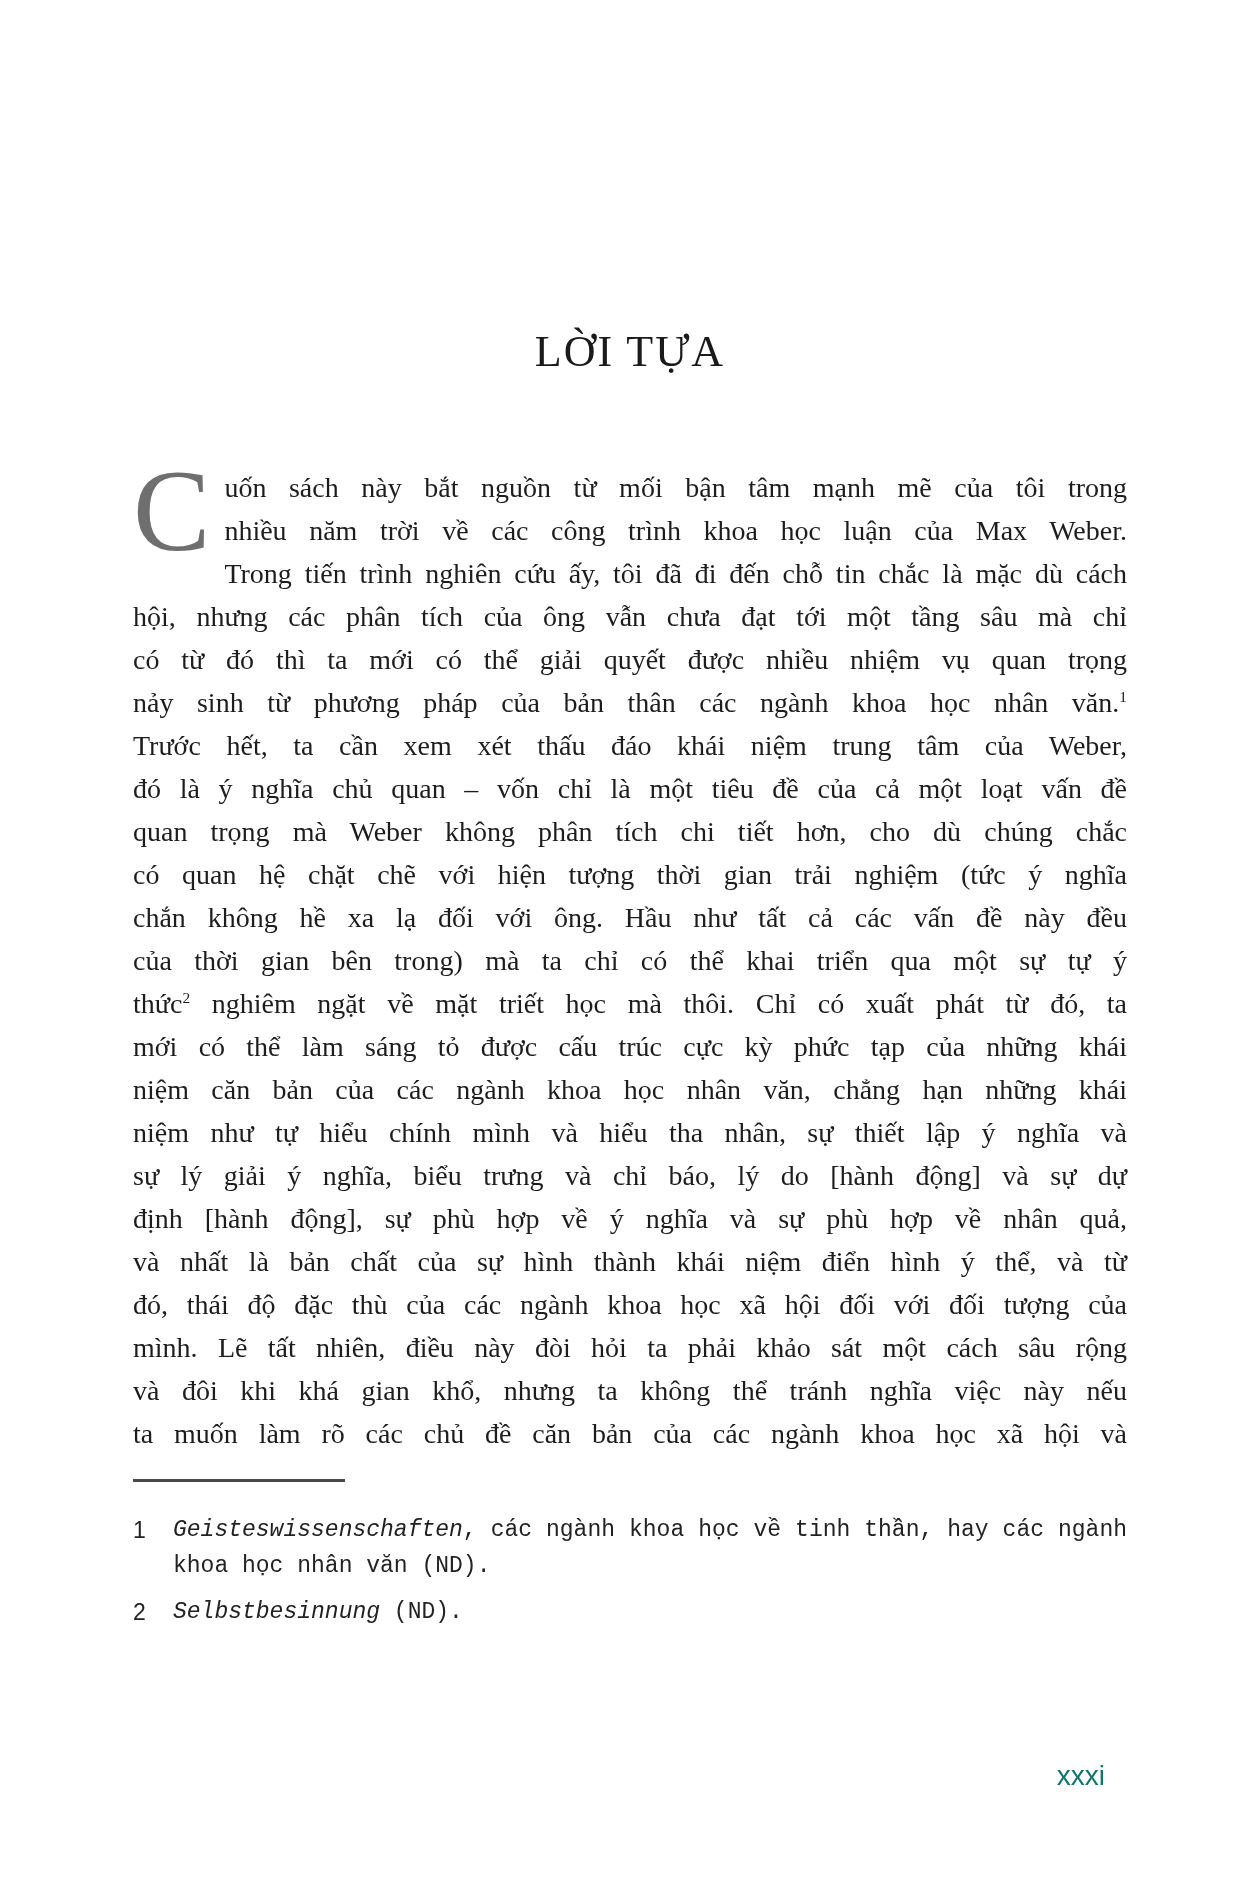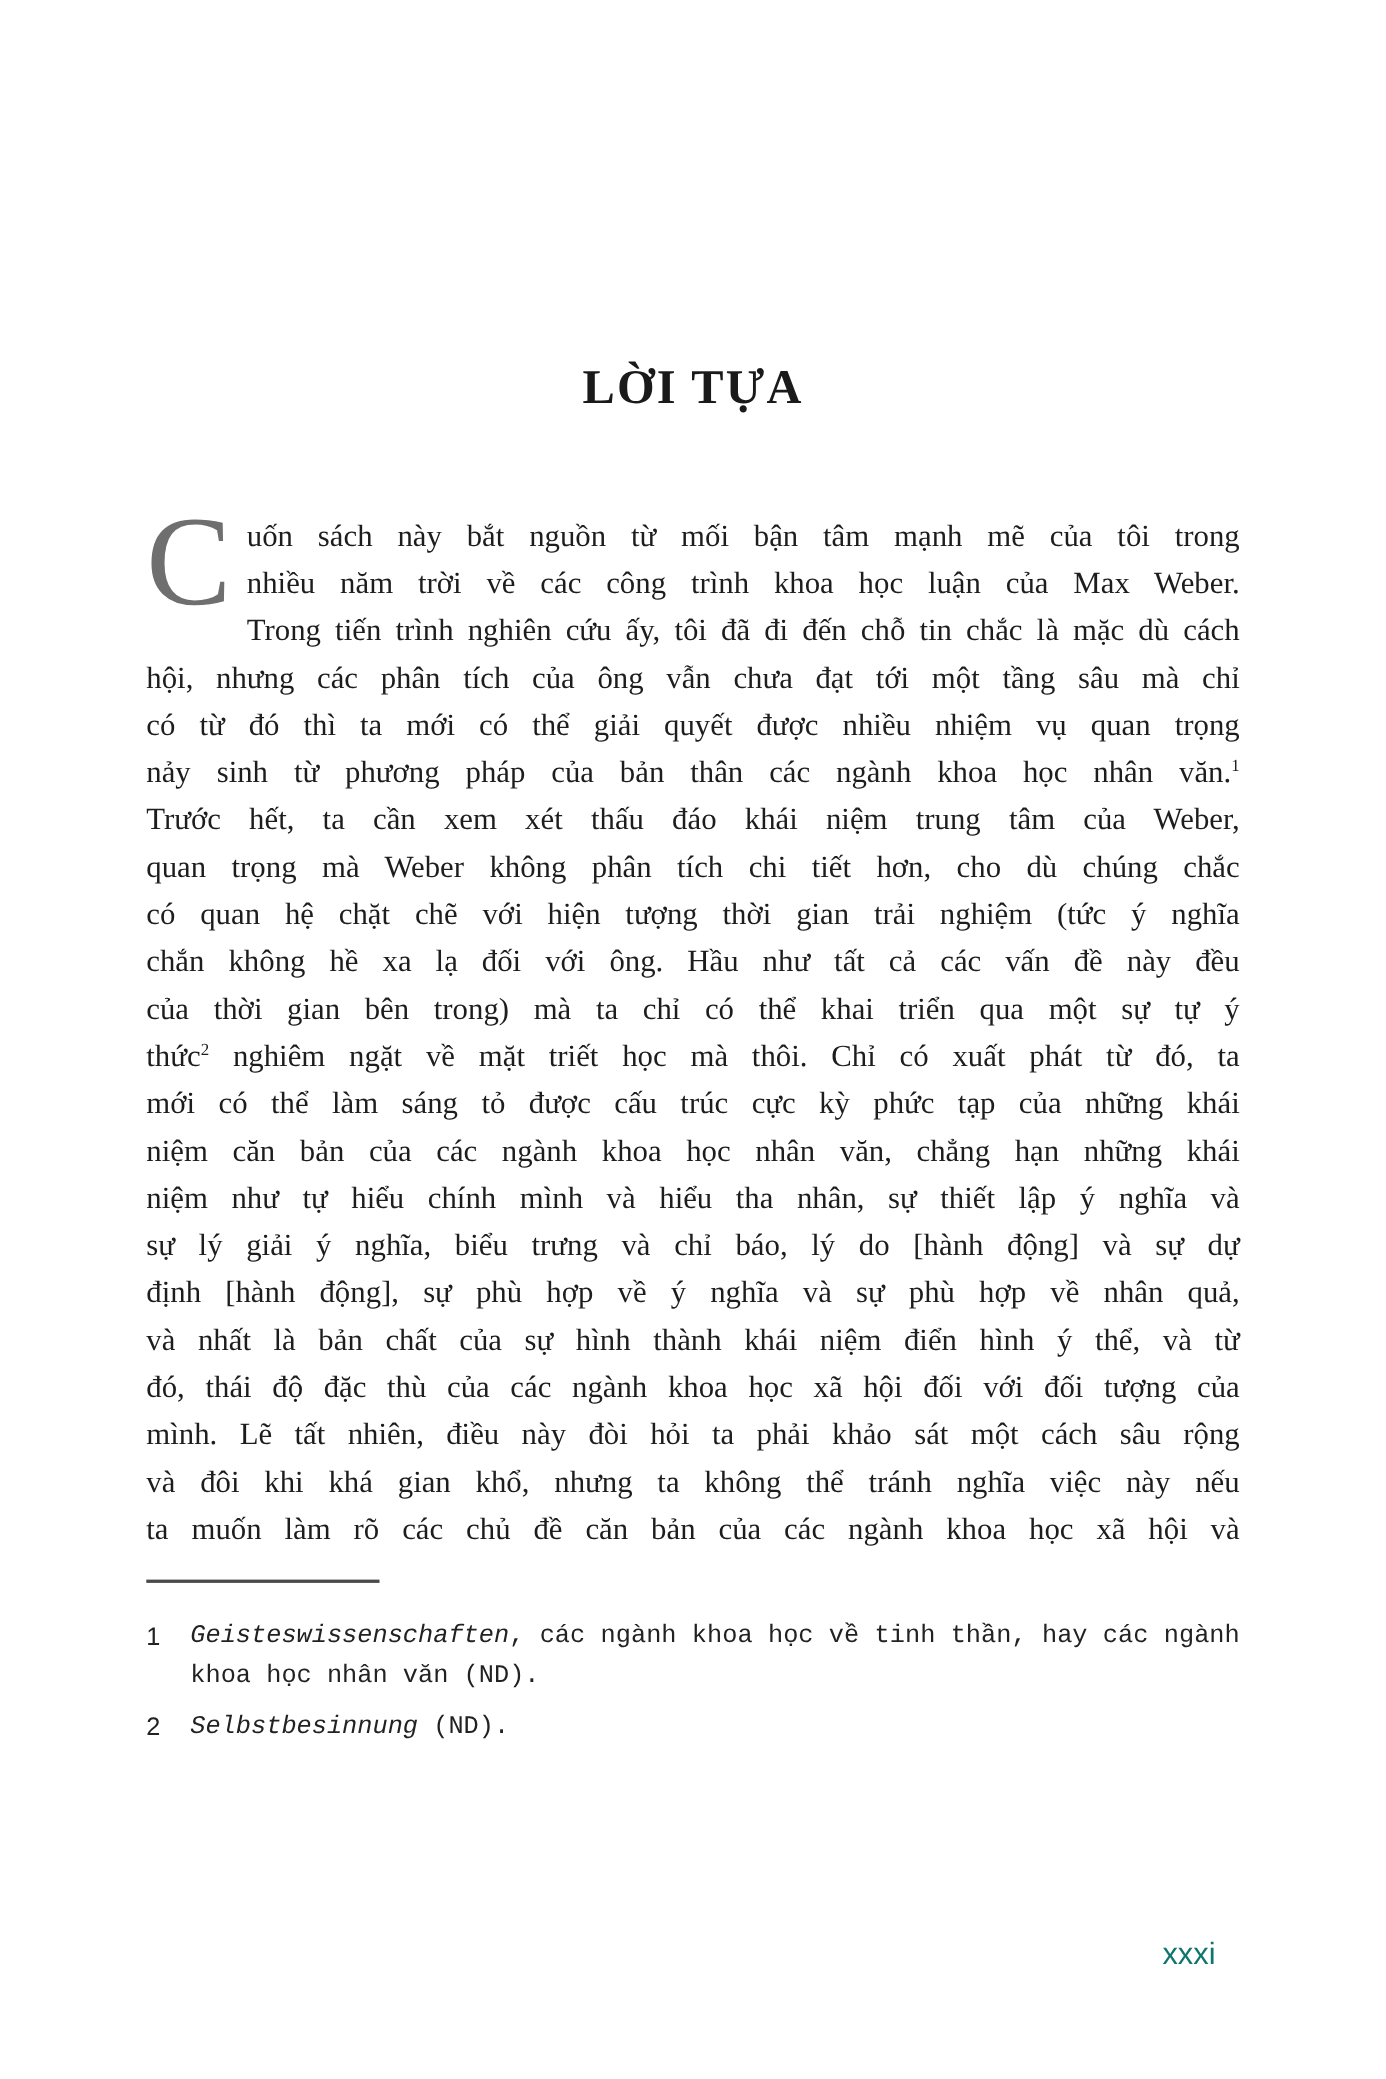--- a/index.html
+++ b/index.html
@@ -14,21 +14,21 @@
     width: 1260px; height: 1890px;
     overflow: hidden;
     background: #ffffff;
   }
   .title {
     margin: 0;
     padding-top: 326px;
     text-align: center;
     font-size: 44px;
     line-height: 52px;
-    font-weight: 700;
+    font-weight: 400;
     letter-spacing: 2px;
     color: #1a1a1a;
   }
   .body-block {
     margin: 88px 133px 0 133px;
     font-size: 28px;
     line-height: 43px;
     color: #1d1d1d;
   }
   .line {
@@ -84,20 +84,21 @@
   <div class="body-block">
     <span class="dropcap">C</span>
     <div id="body-lines">
         <div class="line"><span>uốn sách này bắt nguồn từ mối bận tâm mạnh mẽ của tôi trong</span></div>
         <div class="line"><span>nhiều năm trời về các công trình khoa học luận của Max Weber.</span></div>
         <div class="line"><span>Trong tiến trình nghiên cứu ấy, tôi đã đi đến chỗ tin chắc là mặc dù cách</span></div>
         <div class="line"><span>hội, nhưng các phân tích của ông vẫn chưa đạt tới một tầng sâu mà chỉ</span></div>
         <div class="line"><span>có từ đó thì ta mới có thể giải quyết được nhiều nhiệm vụ quan trọng</span></div>
         <div class="line"><span>nảy sinh từ phương pháp của bản thân các ngành khoa học nhân văn.</span><sup class="fnref">1</sup></div>
         <div class="line"><span>Trước hết, ta cần xem xét thấu đáo khái niệm trung tâm của Weber,</span></div>
+        <div class="line"><span>đó là ý nghĩa chủ quan – vốn chỉ là một tiêu đề của cả một loạt vấn đề</span></div>
         <div class="line"><span>quan trọng mà Weber không phân tích chi tiết hơn, cho dù chúng chắc</span></div>
         <div class="line"><span>có quan hệ chặt chẽ với hiện tượng thời gian trải nghiệm (tức ý nghĩa</span></div>
         <div class="line"><span>chắn không hề xa lạ đối với ông. Hầu như tất cả các vấn đề này đều</span></div>
         <div class="line"><span>của thời gian bên trong) mà ta chỉ có thể khai triển qua một sự tự ý</span></div>
         <div class="line"><span>thức</span><sup class="fnref">2</sup><span> nghiêm ngặt về mặt triết học mà thôi. Chỉ có xuất phát từ đó, ta</span></div>
         <div class="line"><span>mới có thể làm sáng tỏ được cấu trúc cực kỳ phức tạp của những khái</span></div>
         <div class="line"><span>niệm căn bản của các ngành khoa học nhân văn, chẳng hạn những khái</span></div>
         <div class="line"><span>niệm như tự hiểu chính mình và hiểu tha nhân, sự thiết lập ý nghĩa và</span></div>
         <div class="line"><span>sự lý giải ý nghĩa, biểu trưng và chỉ báo, lý do [hành động] và sự dự</span></div>
         <div class="line"><span>định [hành động], sự phù hợp về ý nghĩa và sự phù hợp về nhân quả,</span></div>

